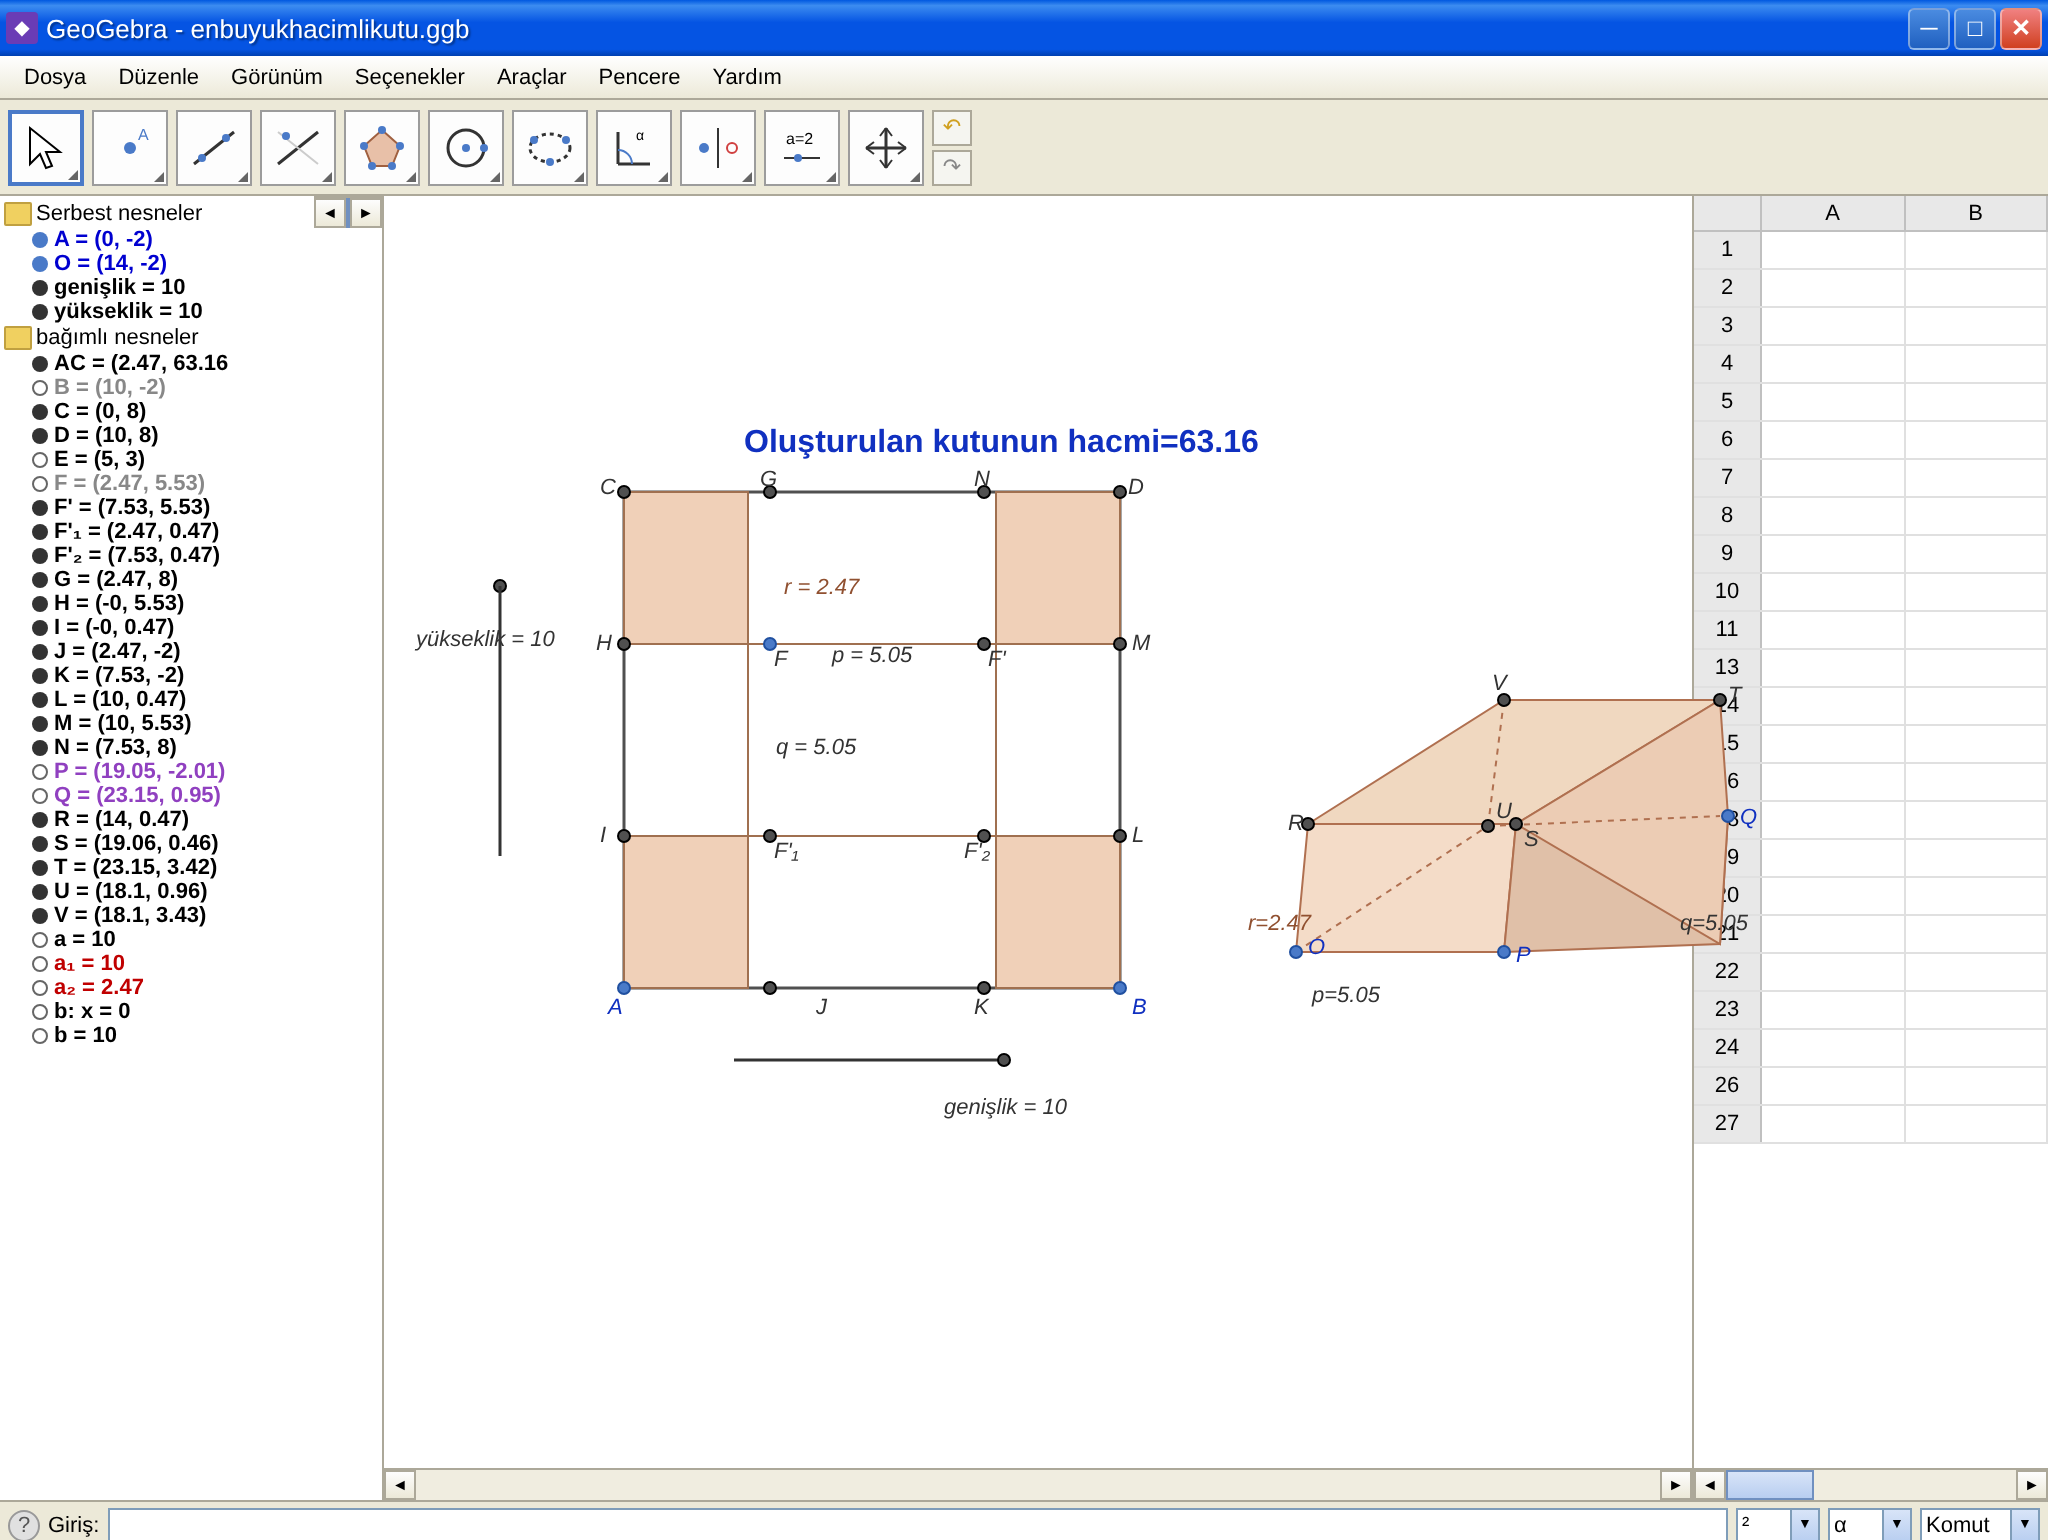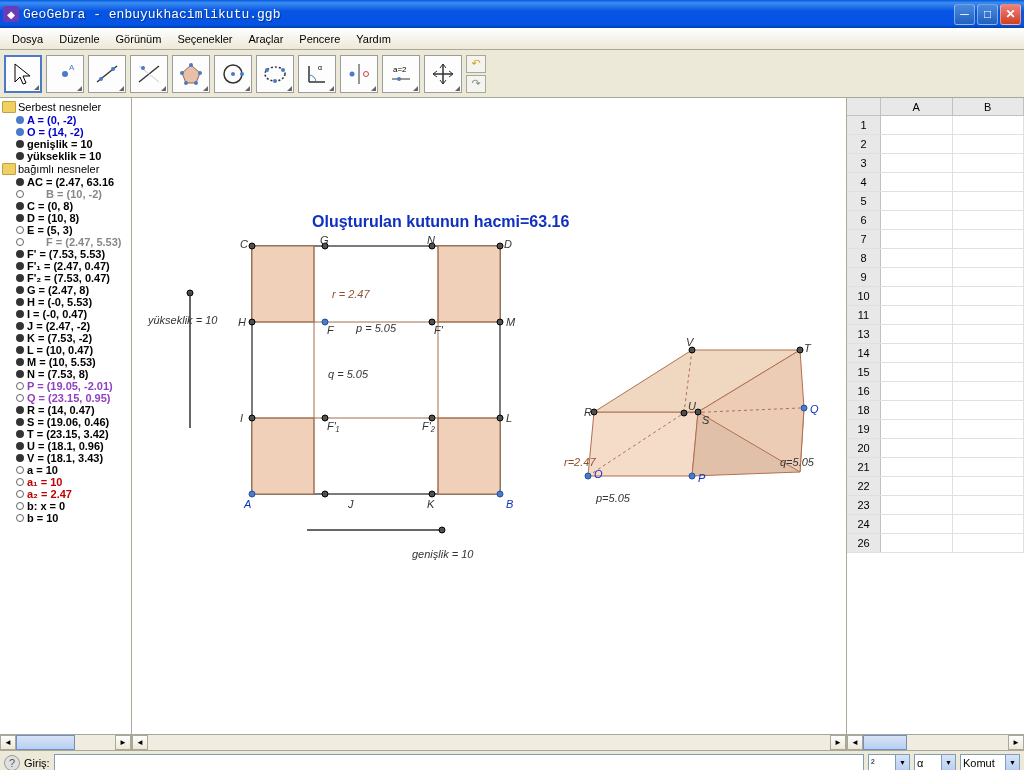--- a/index.html
+++ b/index.html
@@ -1,21 +1,21 @@
 <!DOCTYPE html>
 <html><head>
 <meta charset="utf-8">
 <style>
 * { box-sizing: border-box; margin: 0; padding: 0; }
 body { font-family: Tahoma, Arial, sans-serif; font-size: 11px; background: #ece9d8; overflow: hidden; width: 1024px; height: 770px; }
 
 
 .titlebar { height: 28px; background: linear-gradient(to bottom, #0058e0 0%, #3c8cf0 10%, #0554e3 40%, #0554e3 88%, #0040b0 100%); display: flex; align-items: center; padding: 0 3px; color: white; }
 .titlebar .app-icon { width: 16px; height: 16px; background: #6a3cb5; border-radius: 2px; margin-right: 4px; display: flex; align-items: center; justify-content: center; font-size: 10px; }
-.titlebar .title-text { flex: 1; font-size: 13px; text-shadow: 1px 1px 1px rgba(0,0,0,0.4); font-family: Liberation Mono, monospace; }
+.titlebar .title-text { flex: 1; font-size: 13px; text-shadow: 1px 1px 1px rgba(0,0,0,0.4); }
 .titlebar .win-btns { display: flex; gap: 2px; }
 .win-btn { width: 21px; height: 21px; border-radius: 3px; display: flex; align-items: center; justify-content: center; color: white; font-weight: bold; font-size: 12px; border: 1px solid rgba(255,255,255,0.4); }
 .win-min { background: linear-gradient(#4a8be0, #2060c0); }
 .win-max { background: linear-gradient(#4a8be0, #2060c0); }
 .win-close { background: linear-gradient(#f08080, #d04020); }
 
 
 .menubar { height: 22px; background: linear-gradient(#ffffff, #ece9d8); border-bottom: 1px solid #aca899; display: flex; align-items: center; padding: 0 4px; }
 .menu-item { padding: 2px 8px; cursor: default; }
 
@@ -24,33 +24,33 @@
 .tool-btn { width: 38px; height: 38px; background: #fdfdfd; border: 1px solid #9c9c9c; display: flex; align-items: center; justify-content: center; position: relative; cursor: default; }
 .tool-btn::after { content: ''; position: absolute; bottom: 1px; right: 1px; width: 0; height: 0; border-left: 5px solid transparent; border-bottom: 5px solid #666; }
 .tool-btn.active { border: 2px solid #4a7ac8; }
 .tool-info { flex: 1; padding-left: 12px; color: #333; }
 .tool-info .tool-title { font-weight: bold; }
 .tool-side-btns { display: flex; flex-direction: column; gap: 2px; padding-right: 4px; }
 .tool-side-btn { width: 20px; height: 18px; border: 1px solid #aca899; background: #f5f5f0; display: flex; align-items: center; justify-content: center; }
 
 
 .main-area { display: flex; height: 652px; }
-.algebra-panel { width: 132px; background: white; border-right: 1px solid #aca899; overflow: hidden; display: flex; flex-direction: column; }
+.algebra-panel { width: 192px; background: white; border-right: 1px solid #aca899; overflow: hidden; display: flex; flex-direction: row; }
 .algebra-content { flex: 1; overflow-y: auto; padding: 2px; }
 .tree-folder { display: flex; align-items: center; gap: 2px; padding: 1px 0; }
 .folder-icon { width: 14px; height: 12px; background: #f0d060; border: 1px solid #c0a040; border-radius: 1px; }
 .tree-item { display: flex; align-items: center; gap: 3px; padding: 0 0 0 14px; white-space: nowrap; }
 .tree-bullet { width: 8px; height: 8px; border-radius: 50%; flex-shrink: 0; }
 .bullet-filled-blue { background: #4a7ac8; }
 .bullet-filled-dark { background: #333; }
 .bullet-hollow { border: 1px solid #666; background: white; }
 .item-blue { color: #0000d0; font-weight: bold; }
 .item-purple { color: #9040c0; font-weight: bold; }
 .item-black { color: #000; font-weight: bold; }
-.item-gray { color: #888; font-weight: bold; margin-left: 19px; }
+.item-gray { color: #888; font-weight: bold; }
 .item-red { color: #c00000; font-weight: bold; }
 .scrollbar-h { height: 16px; background: #ece9d8; border-top: 1px solid #aca899; display: flex; }
 .sb-btn { width: 16px; height: 100%; background: linear-gradient(#fdfdfd, #ece9d8); border: 1px solid #aca899; display: flex; align-items: center; justify-content: center; font-size: 8px; }
 .sb-track { flex: 1; background: #f0ede0; }
 .sb-thumb { height: 100%; background: linear-gradient(#d8e4f8, #b8cef0); border: 1px solid #7090c0; }
 
 .drawing-panel { flex: 1; background: white; position: relative; display: flex; flex-direction: column; }
 .drawing-canvas { flex: 1; position: relative; background: white; }
 .drawing-scroll-h { height: 16px; }
 
@@ -564,20 +564,25 @@
         <div class="ss-row">
           <div class="ss-row-h">24</div>
           <div class="ss-cell"></div>
           <div class="ss-cell"></div>
         </div>
         <div class="ss-row">
           <div class="ss-row-h">26</div>
           <div class="ss-cell"></div>
           <div class="ss-cell"></div>
         </div>
+        <div class="ss-row">
+          <div class="ss-row-h">27</div>
+          <div class="ss-cell"></div>
+          <div class="ss-cell"></div>
+        </div>
       </div>
     <div class="scrollbar-h ss-scroll-h">
         <div class="sb-btn">◄</div>
         <div class="sb-track">
           <div class="sb-thumb" style="width:30%"></div>
         </div>
         <div class="sb-btn">►</div>
       </div>
   </div>
 </div>

